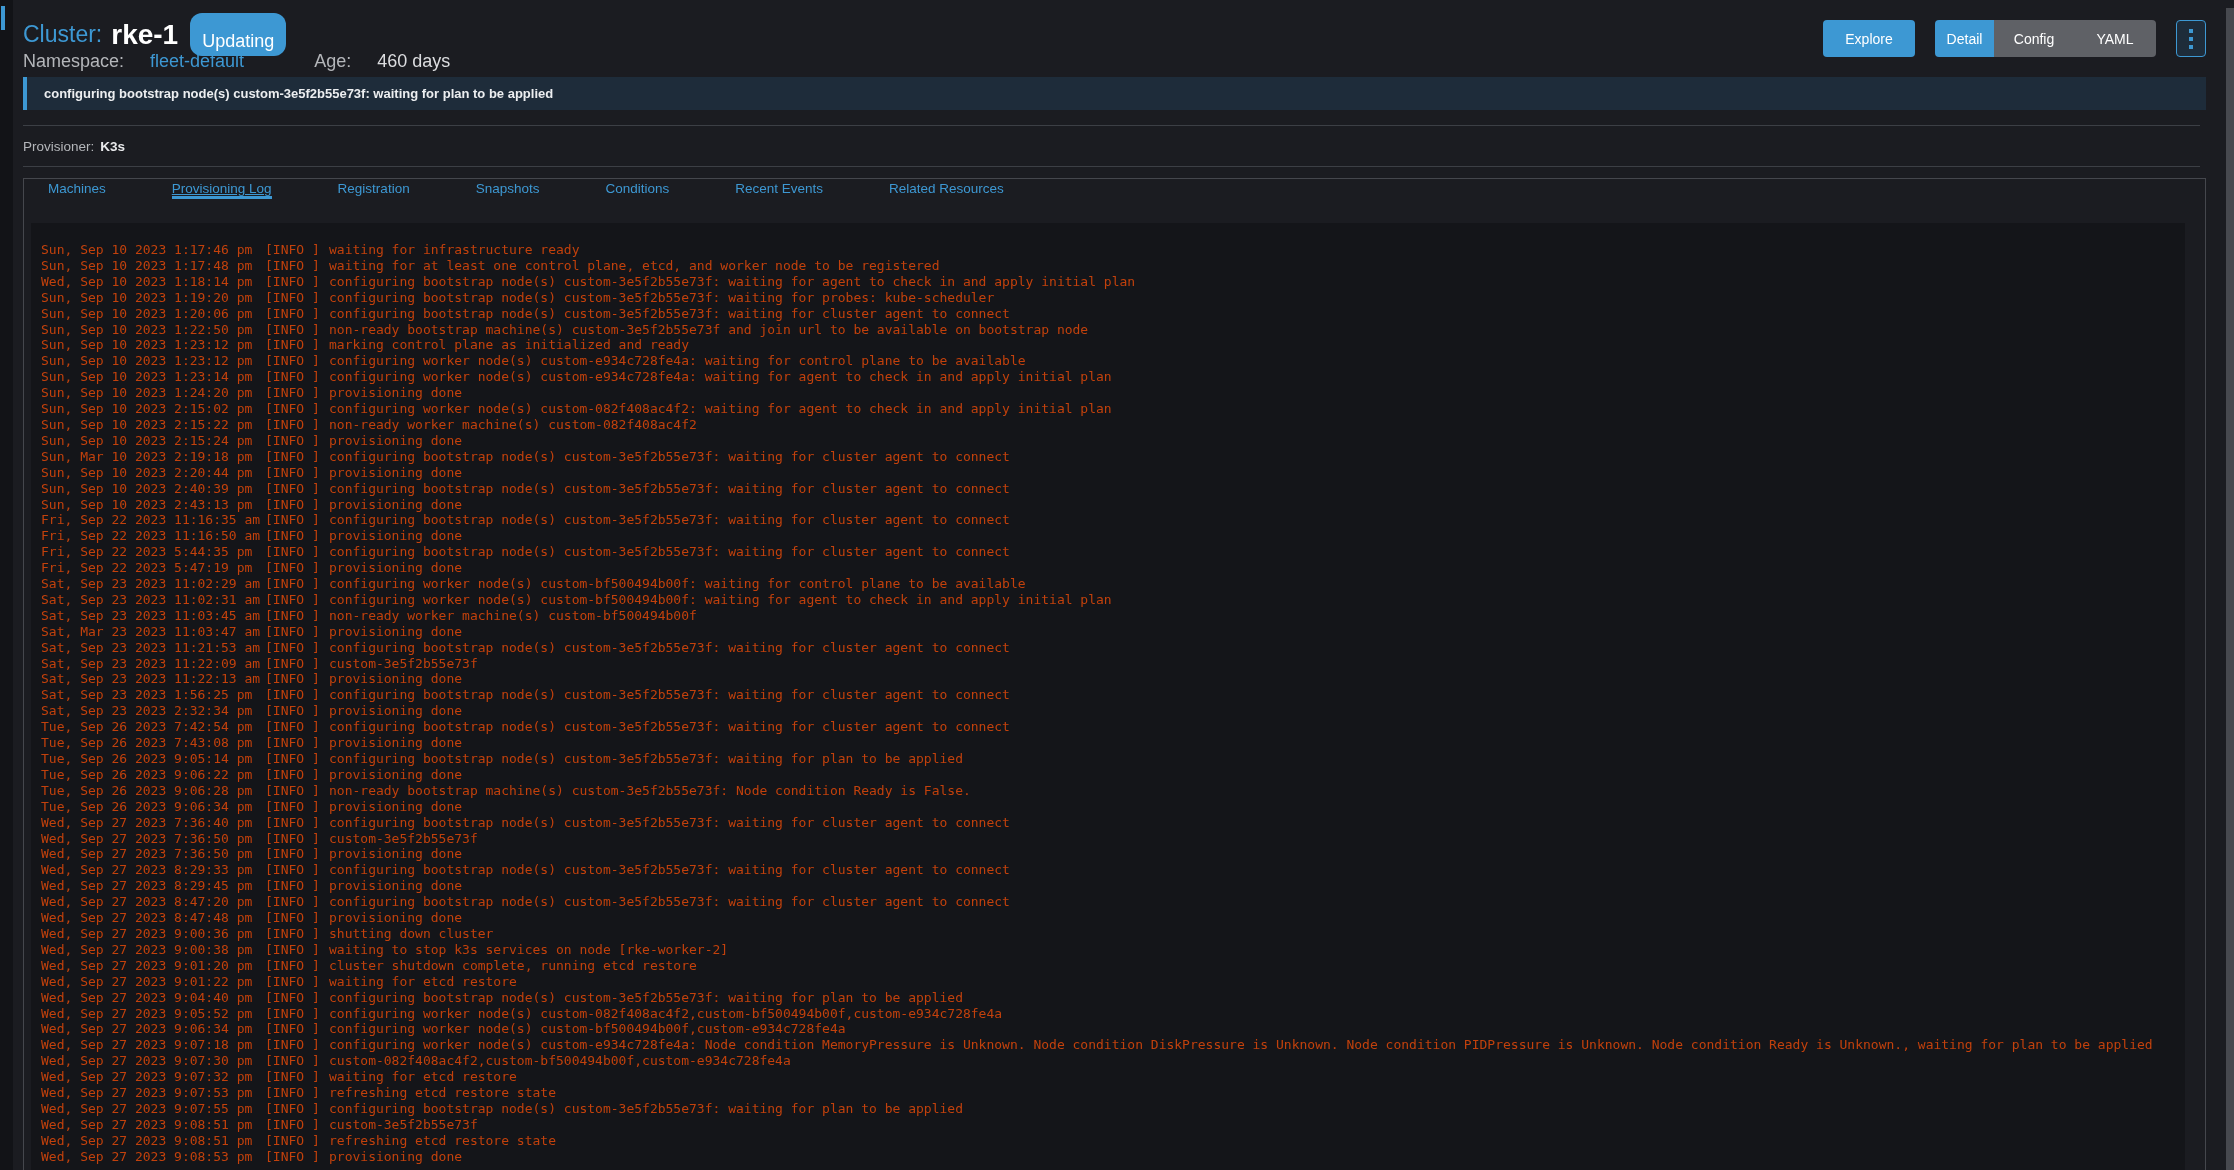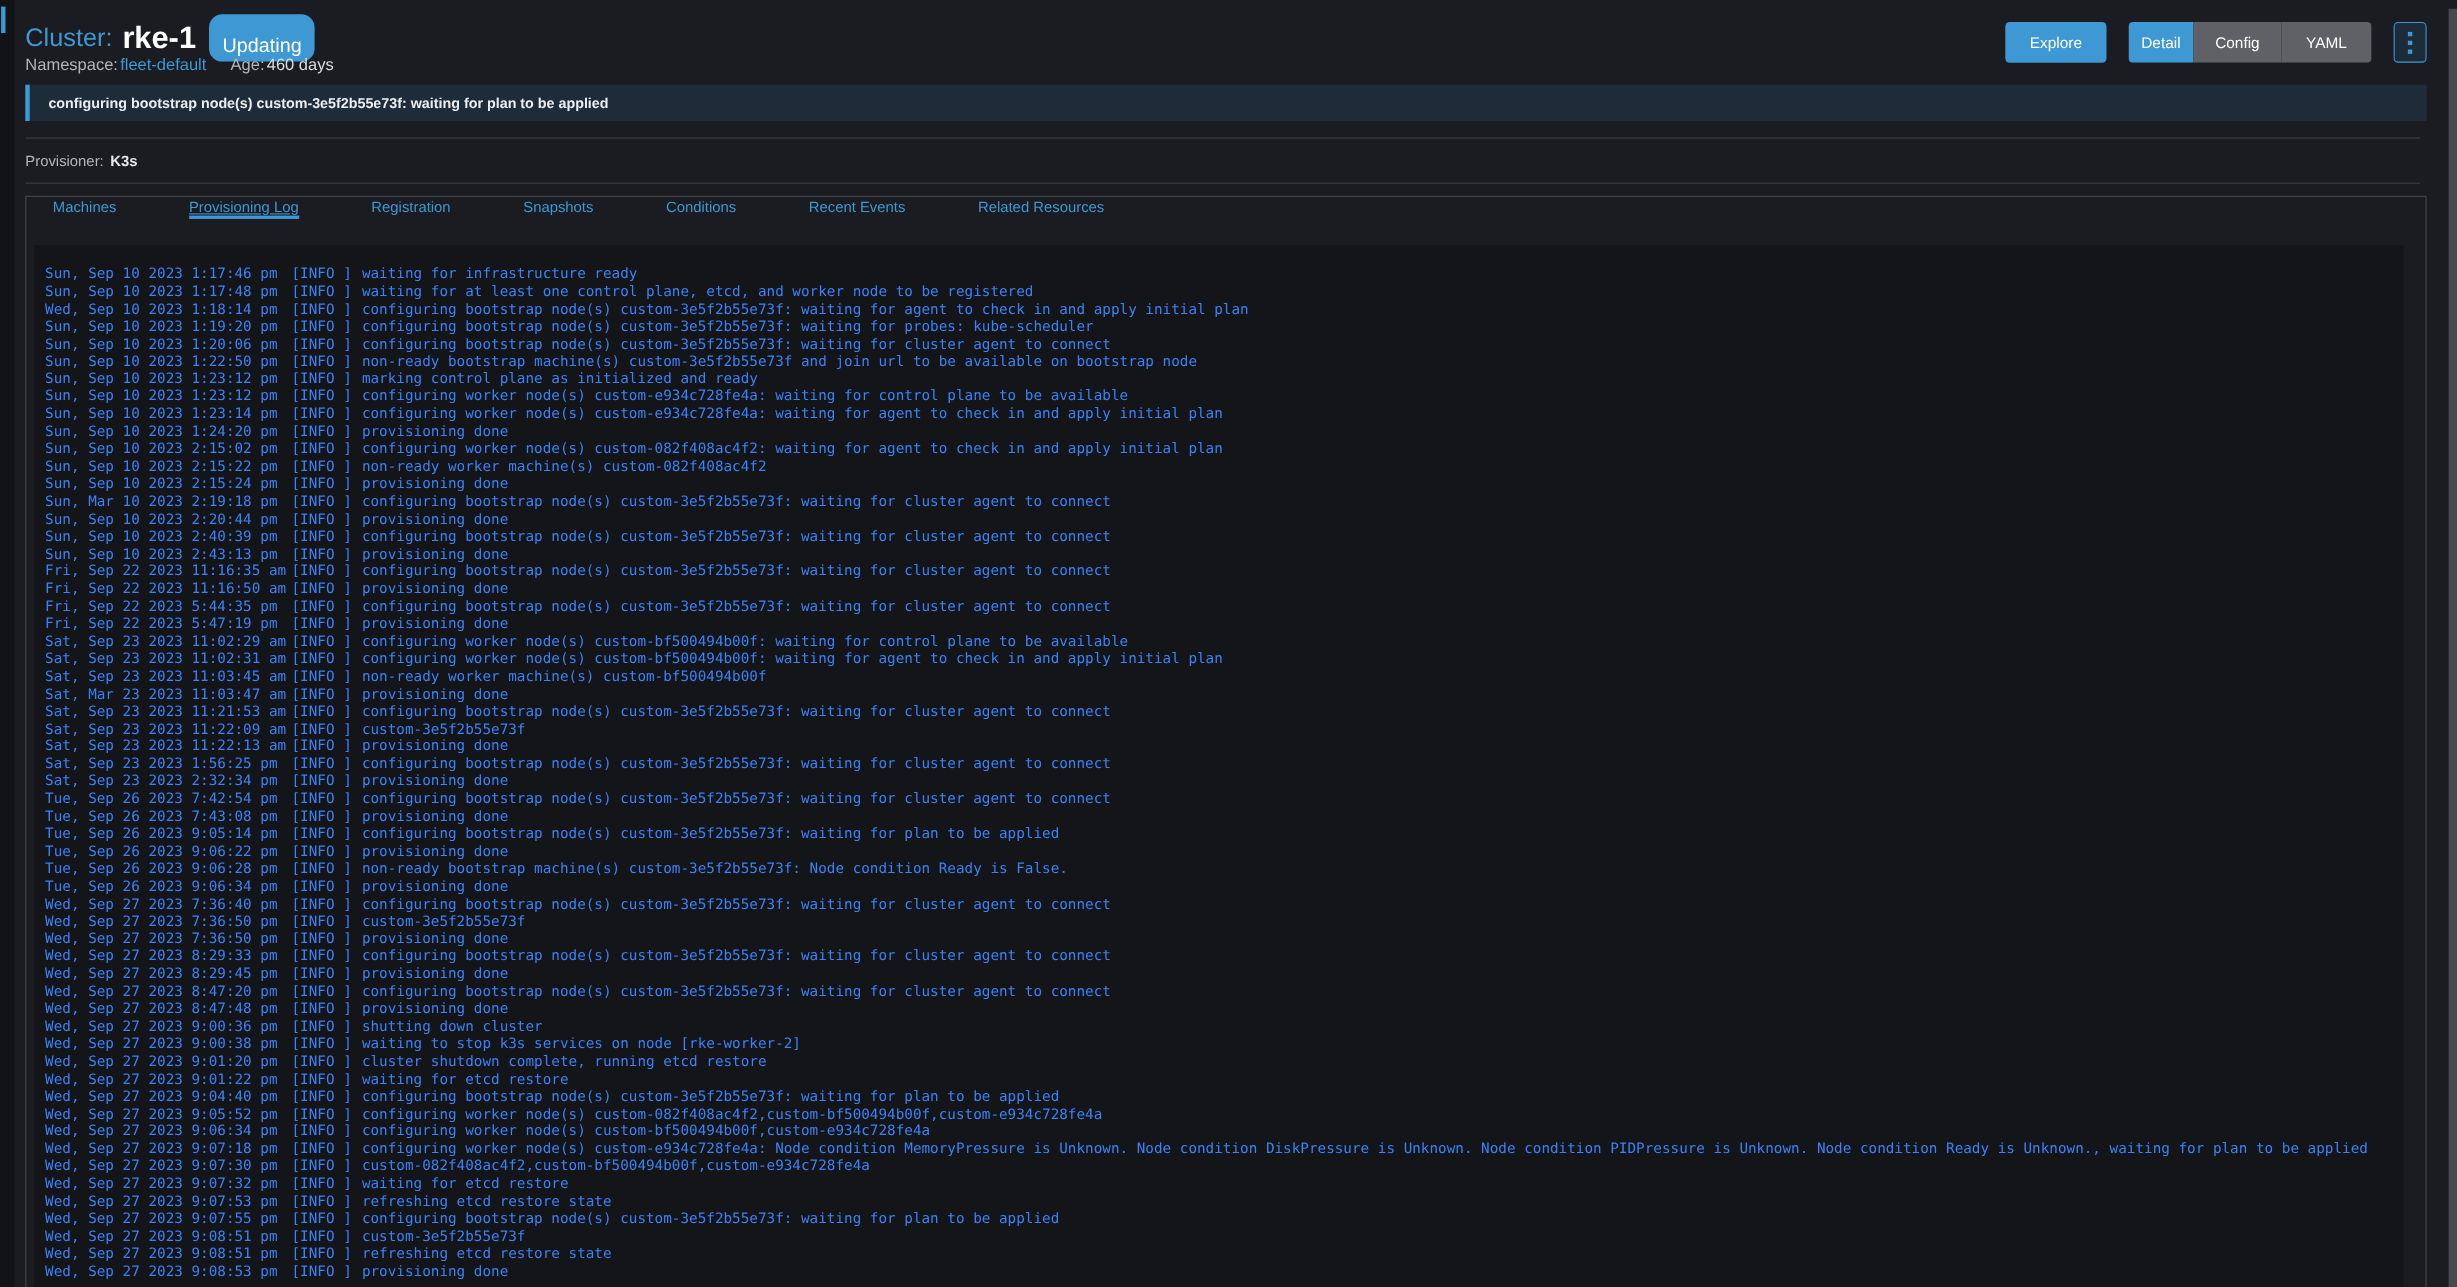--- a/index.html
+++ b/index.html
@@ -8,22 +8,22 @@
 
   .left-strip { position:absolute; left:0; top:0; width:13px; height:1170px; background:#121317; }
   .left-strip-accent { position:absolute; left:1px; top:6px; width:4px; height:24px; background:#3d98d3; }
 
   
   .title-row { position:absolute; left:23px; top:13px; display:flex; align-items:center; }
   .title-label { font-size:23px; font-weight:400; color:#3d98d3; }
   .title-value { font-size:28px; font-weight:600; color:#ffffff; margin-left:9px; }
   .status-badge { margin-left:12px; background:#3d98d3; color:#fff; font-size:18px;
                   padding:18px 12px 4px; border-radius:12px; }
-  .meta-row { position:absolute; left:23px; top:51px; font-size:15px; color:#b4b6ba;
-              display:flex; gap:2px; align-items:center;text-align:right; }
+  .meta-row { position:absolute; left:23px; top:51px; font-size:18px; color:#b4b6ba;
+              display:flex; gap:26px; align-items:center;text-align:right; }
   .meta-link { color:#3d98d3; }
   .meta-sep { width:18px; }
   .meta-value { color:#dcdde0; }
 
   
   .actions { position:absolute; top:20px; right:28px; display:flex; align-items:center; gap:12px; height:37px; }
   .btn { height:37px; display:flex; align-items:center; justify-content:center;
          font-size:14px; color:#fff; border-radius:4px; cursor:pointer; border:none; }
   .btn-explore { background:#3d98d3; width:92px; margin-right:8px; }
   .btn-group { display:flex; border-radius:4px; overflow:hidden; }
@@ -52,21 +52,21 @@
                border:1px solid #45474d; background:#1b1c21; }
   .tab-row { display:flex; align-items:flex-start; height:40px; padding-left:24px; gap:66px; }
   .tab { display:flex; align-items:center; font-size:13.5px; color:#3d98d3; cursor:pointer;
          border-bottom:3px solid transparent; padding-top:2px; white-space:nowrap; }
   .tab.active { border-bottom-color:#3d98d3; text-decoration:underline; }
 
   
   .log-area { position:absolute; left:7px; top:44px; width:2154px; height:954px;
               background:#141519; overflow:hidden; padding:19px 0 0 10px; }
   .log-line { font-family:"DejaVu Sans Mono", monospace; font-size:13px; line-height:15.9px;
-              white-space:pre; color:#3b82f6; }
+              white-space:pre; color:#c2410c; }
   .log-time  { display:inline-block; width:224px; }
   .log-level { display:inline-block; width:64px; }
 
   
   .scrollbar-track { position:absolute; right:0; top:0; width:8px; height:1170px; background:#1b1c21; }
   .scrollbar-thumb { position:absolute; right:0; top:8px; width:8px; height:1162px; background:#47494f; }
 </style>
 </head>
 <body>
 

